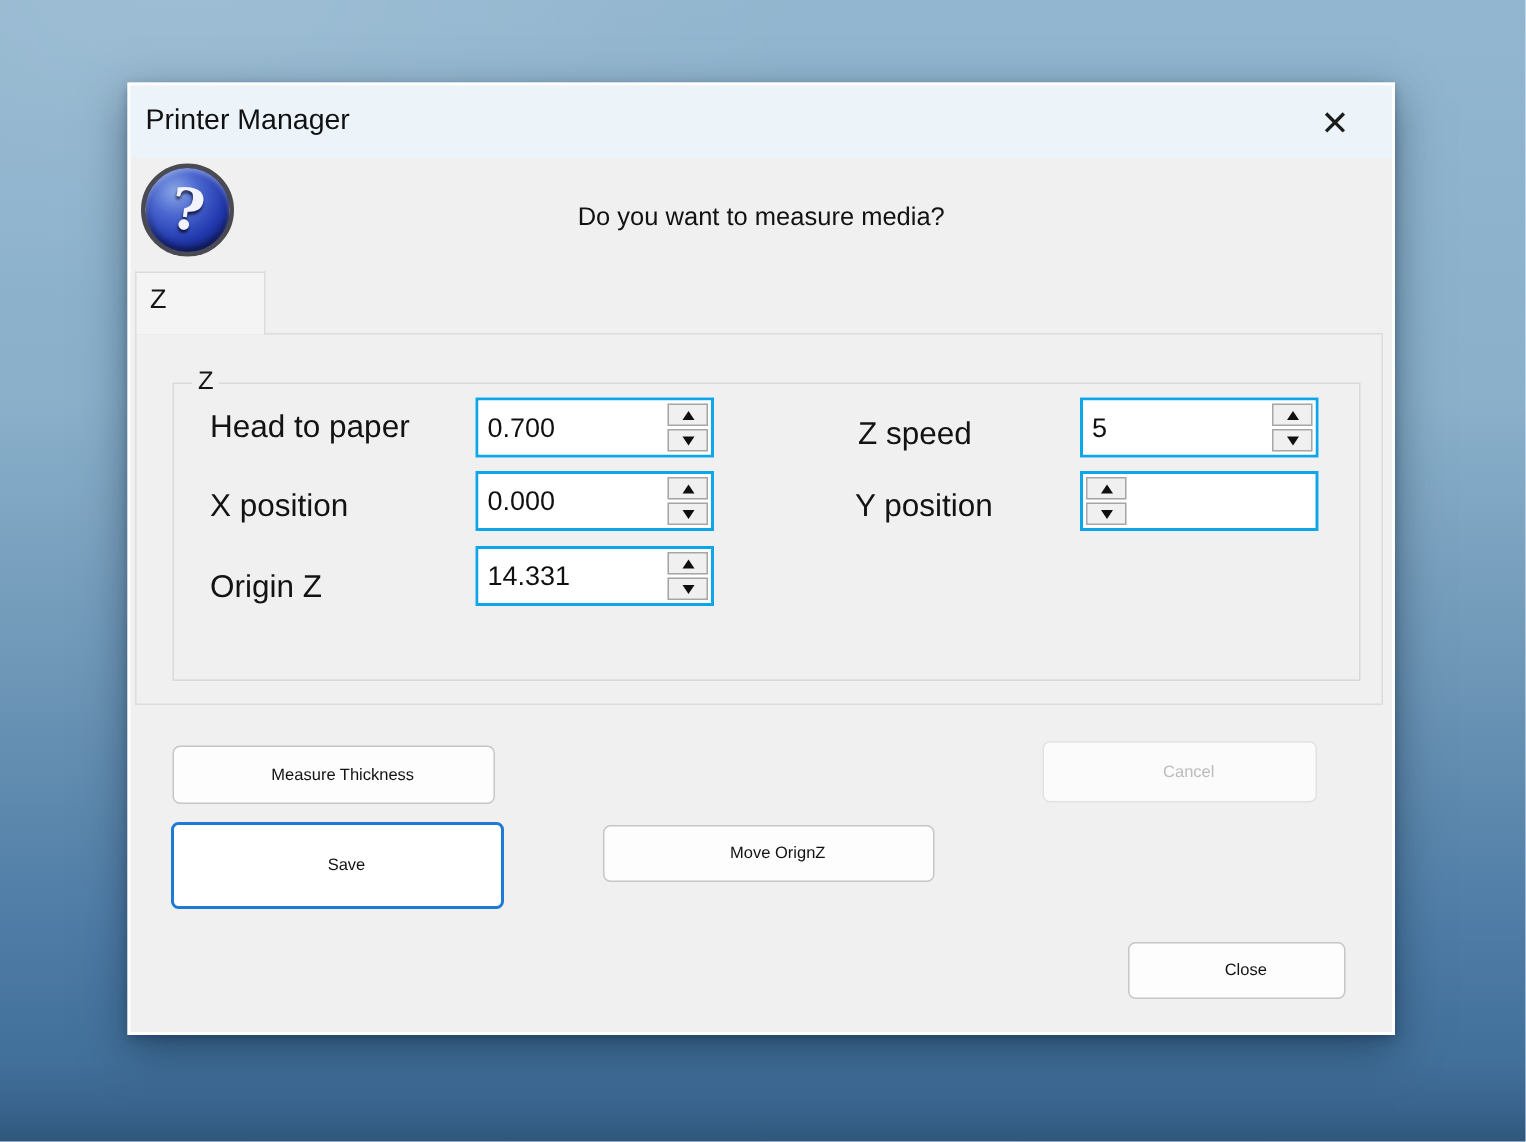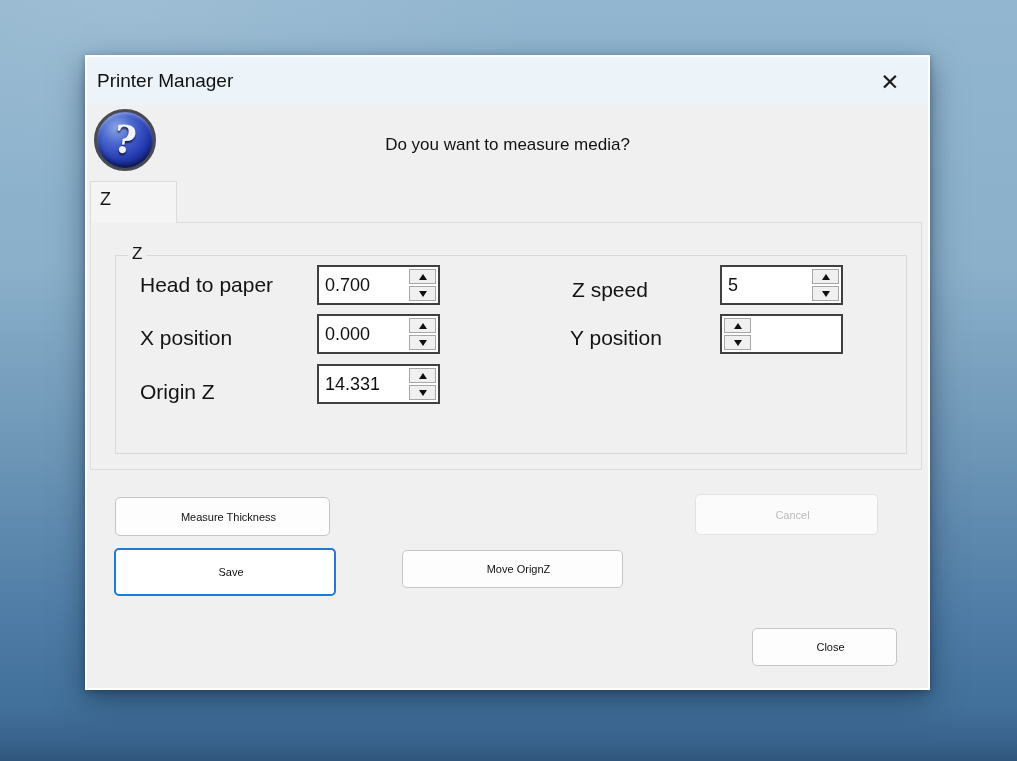--- a/index.html
+++ b/index.html
@@ -69,22 +69,22 @@
     border:1px solid #d9d9d9; z-index:3;
   }
   .groupbox .legend {
     position:absolute; left:12px; top:-12px; background:#f0f0f0;
     padding:0 4px; font-size:17px; color:#151515;
   }
 
   .field-label { position:absolute; font-size:21px; color:#131313; z-index:4; white-space:nowrap; }
 
   .spin {
-    position:absolute; width:123px; height:40px; z-index:4;
-    background:#fff; border:2px solid #404040;
+    position:absolute; width:159px; height:40px; z-index:4;
+    background:#fff; border:2px solid #0ea5e9;
     display:flex;
   }
   .spin input {
     flex:1; min-width:0; border:none; outline:none; background:#fff;
     font-family:"Liberation Sans", sans-serif; font-size:18px; color:#101010;
     padding-left:6px;
   }
   .spin .btns {
     width:31px; background:#fff; display:flex; flex-direction:column;
     padding:2px; gap:2px;
@@ -98,21 +98,21 @@
 
   .btn {
     position:absolute; background:#fdfdfd; border:1px solid #c6c6c6; border-radius:5px;
     font-size:11px; color:#121212;
     display:flex; align-items:center; justify-content:center; cursor:default; z-index:4;padding-left:12px;
   }
   .btn.primary { border:2px solid #1e7ad4; background:#ffffff; }
   .btn.disabled { color:#bcbcbc; background:#fbfbfb; border-color:#e2e2e2; }
 
   .btn-measure { left:28px;  top:440px; width:215px; height:39px; }
-  .btn-save    { left:27px;  top:491px; width:222px; height:48px; }
+  .btn-save    { left:27px;  top:491px; width:222px; height:58px; }
   .btn-move    { left:315px; top:493px; width:221px; height:38px; }
   .btn-cancel  { left:608px; top:437px; width:183px; height:41px; }
   .btn-close   { left:665px; top:571px; width:145px; height:38px; }
 </style>
 </head>
 <body>
 
 <div class="dialog">
 
   <div class="titlebar">

